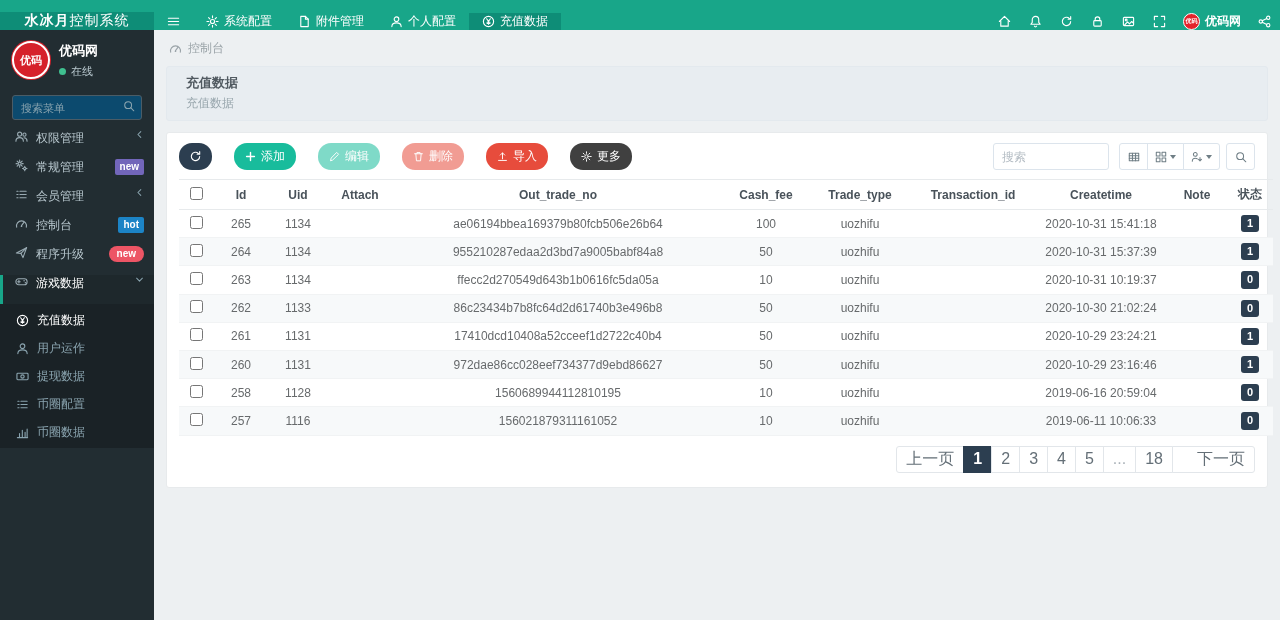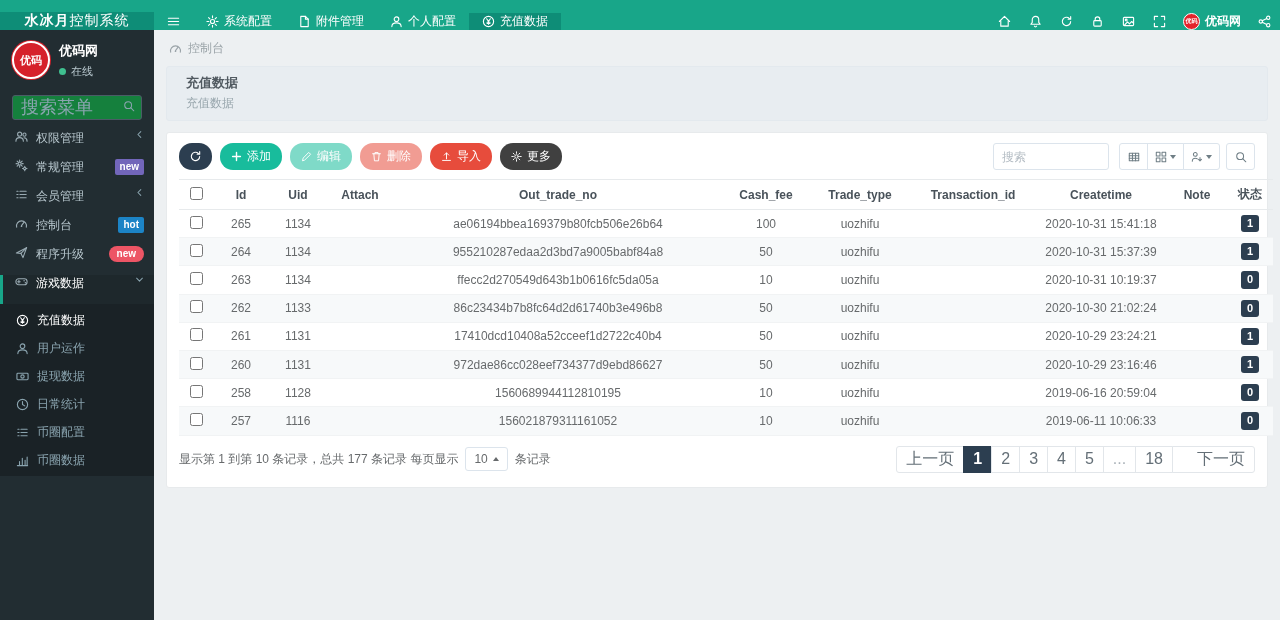--- a/index.html
+++ b/index.html
@@ -20,21 +20,21 @@
   .nav-logo-circle { width:17px; height:17px; border-radius:50%; background:#e3242b; border:1px solid #fff; display:flex; align-items:center; justify-content:center; color:#fff; font-size:6px; font-weight:bold; }
 
   
   .sidebar { position:fixed; top:30px; left:0; bottom:0; width:154px; background:#222d32; color:#b8c7ce; z-index:10; }
   .profile { display:flex; align-items:center; gap:9px; padding:11px 10px 12px 12px; }
   .profile-logo { width:38px; height:38px; border-radius:50%; background:#d6212b; border:2px solid #fff; box-shadow:0 0 0 1px #d6212b; color:#fff; font-weight:bold; font-size:11px; display:flex; align-items:center; justify-content:center; flex:none; }
   .profile-name { color:#fff; font-weight:bold; font-size:13px; margin-bottom:4px; }
   .profile-status { font-size:11px; color:#b8c7ce; display:flex; align-items:center; }
   .status-dot { width:7px; height:7px; border-radius:50%; background:#3fbf8f; display:inline-block; margin-right:5px; }
   .side-search { margin:4px 12px 10px; position:relative; }
-  .side-search input { width:100%; height:25px; background:#15803d; border:1px solid #4b5c66; border-radius:3px; color:#ccc; font-size:18px; padding:0 24px 0 8px; outline:none; font-family:inherit; }
+  .side-search input { width:100%; height:25px; background:#0c4a6e; border:1px solid #4b5c66; border-radius:3px; color:#ccc; font-size:11px; padding:0 24px 0 8px; outline:none; font-family:inherit; }
   .side-search input::placeholder { color:#8aa4af; }
   .side-search .ic { position:absolute; right:7px; top:5px; color:#8aa4af; }
   .menu { list-style:none; }
   .menu-item { display:flex; align-items:flex-start; gap:8px; height:29px; padding:0 10px 0 11px; font-size:12px; color:#b8c7ce; cursor:pointer; border-left:3px solid transparent; }
   .menu-item .mi-icon { color:#9aabb3; width:14px; }
   .menu-item.active-parent { background:#1e282c; color:#fff; border-left-color:#18a689; }
   .mi-right { margin-left:auto; color:#8aa4af; }
   .badge { margin-left:auto; font-size:10px; line-height:1; padding:3px 5px; border-radius:2px; color:#fff; font-weight:bold; }
   .badge.purple { background:#7266ba; }
   .badge.blue { background:#1c84c6; }
@@ -47,21 +47,21 @@
   
   .main { margin-left:154px; padding:0 12px; }
   .breadcrumb { display:flex; align-items:center; gap:6px; padding:10px 3px 9px; color:#9aa3a8; font-size:12px; }
   .panel-heading { background:#e8edf1; border:1px solid #e3e9ee; border-radius:3px; padding:7px 19px 8px; margin-bottom:11px; }
   .panel-title { font-size:13px; font-weight:bold; color:#515a61; margin-bottom:3px; }
   .panel-subtitle { font-size:12px; color:#98a6ad; }
   .card { background:#fff; border:1px solid #e7eaec; border-radius:3px; padding:10px 12px 14px; }
 
   
   .toolbar { display:flex; align-items:center; margin-bottom:9px; }
-  .btn { height:27px; border:none; border-radius:13px; color:#fff; font-size:12px; display:inline-flex; align-items:center; gap:5px; padding:0 11px; margin-right:8px; cursor:pointer; font-family:inherit; }
+  .btn { height:27px; border:none; border-radius:13px; color:#fff; font-size:12px; display:inline-flex; align-items:center; gap:5px; padding:0 11px; margin-right:22px; cursor:pointer; font-family:inherit; }
   .btn-primary { background:#2c3e50; }
   .btn-success { background:#18bc9c; }
   .btn-danger  { background:#e74c3c; }
   .btn-default { background:#404040; }
   .btn.disabled { opacity:.55; cursor:default; }
   .toolbar-right { margin-left:auto; display:flex; align-items:center; }
   .tb-search { width:116px; height:27px; border:1px solid #dce4ec; border-radius:3px; padding:0 8px; font-size:12px; color:#555; outline:none; margin-right:10px; font-family:inherit; }
   .tb-search::placeholder { color:#b5bdc4; }
   .view-group { display:flex; }
   .vbtn { height:27px; min-width:29px; padding:0 7px; background:#fff; border:1px solid #dce4ec; color:#6f7e85; display:inline-flex; align-items:center; justify-content:center; gap:3px; margin-left:-1px; cursor:pointer; }
@@ -329,29 +329,20 @@
           <span>用户运作</span>
         </li>
         <li class="submenu-item">
           <span class="ic mi-icon">
               <svg viewBox="0 0 14 14" width="13" height="13" fill="none" stroke="currentColor" stroke-width="1.2" stroke-linecap="round" stroke-linejoin="round">
                 <rect x="1" y="3.5" width="12" height="7" rx="1"></rect>
                 <circle cx="7" cy="7" r="1.8"></circle>
               </svg>
             </span>
           <span>提现数据</span>
-        </li>
-        <li class="submenu-item">
-          <span class="ic mi-icon">
-              <svg viewBox="0 0 14 14" width="13" height="13" fill="none" stroke="currentColor" stroke-width="1.2" stroke-linecap="round" stroke-linejoin="round">
-                <circle cx="7" cy="7" r="5.5"></circle>
-                <path d="M7 3.8V7l2.4 1.5"></path>
-              </svg>
-            </span>
-          <span>日常统计</span>
         </li>
         <li class="submenu-item">
           <span class="ic mi-icon">
               <svg viewBox="0 0 14 14" width="13" height="13" fill="none" stroke="currentColor" stroke-width="1.2" stroke-linecap="round" stroke-linejoin="round">
                 <path d="M2 3.5h1.3M5.3 3.5H12M2 7h1.3M5.3 7H12M2 10.5h1.3M5.3 10.5H12"></path>
               </svg>
             </span>
           <span>币圈配置</span>
         </li>
         <li class="submenu-item">
@@ -623,28 +614,20 @@
             <td></td>
             <td>2019-06-11 10:06:33</td>
             <td></td>
             <td><span class="status-badge">0</span></td>
           </tr>
 
         </tbody>
     </table>
 
     <div class="table-footer">
-      <div class="summary">
-        <span>显示第 1 到第 10 条记录，总共 177 条记录 每页显示</span>
-        <span class="page-size">
-          <span>10</span>
-          <span class="caret-up"></span>
-        </span>
-        <span>条记录</span>
-      </div>
       <div class="pagination">
         <div class="page-btn">上一页</div>
         <div class="page-btn active">1</div>
         <div class="page-btn">2</div>
         <div class="page-btn">3</div>
         <div class="page-btn">4</div>
         <div class="page-btn">5</div>
         <div class="page-btn ellipsis">...</div>
         <div class="page-btn">18</div>
         <div class="page-btn">下一页</div>

